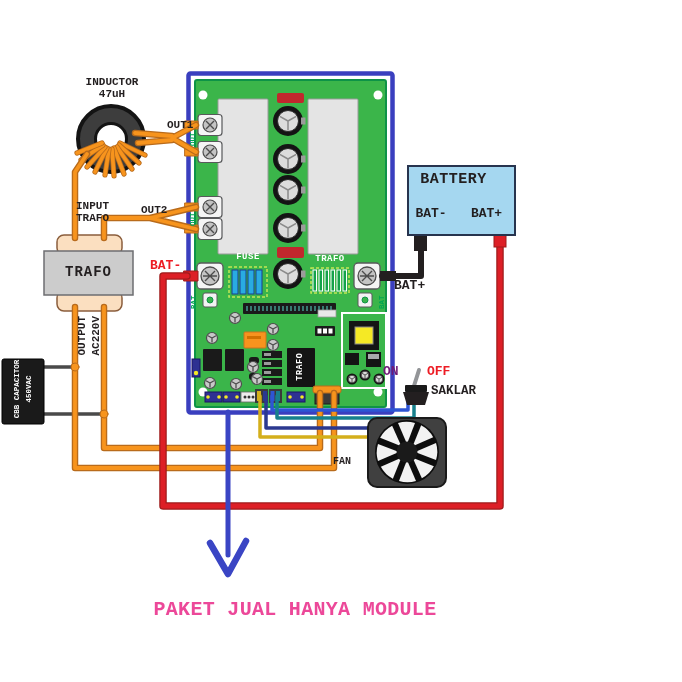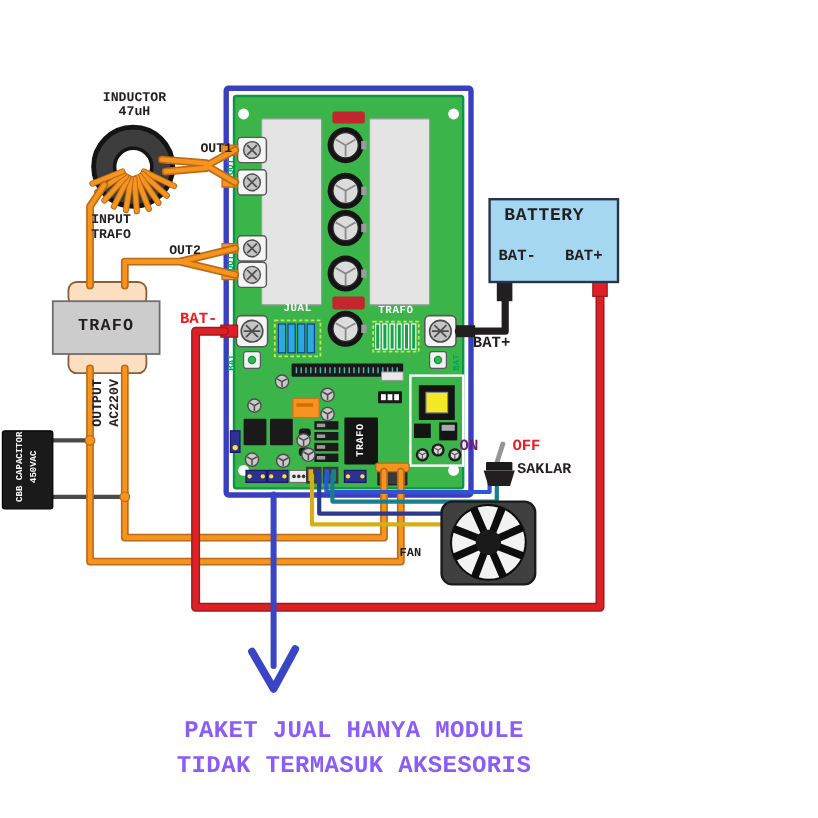--- a/index.html
+++ b/index.html
@@ -14,21 +14,21 @@
   .red{color:#ED1C24;}
   .navyblue{color:#701a75;}
   .fs7{font-size:7.5px;}
   .fs8{font-size:8.5px;letter-spacing:.5px;}
   .fs9{font-size:9px;letter-spacing:.5px;}
   .fs11{font-size:11px;}
   .fs13{font-size:13px;}
   .fs14{font-size:14px;letter-spacing:1px;}
   .fs15{font-size:15px;letter-spacing:.5px;}
   .footer-line{position:absolute;left:90px;width:410px;text-align:center;
-               font-weight:bold;font-size:20px;color:#8b5cf6;letter-spacing:.3px;}
+               font-weight:bold;font-size:20px;color:#ec4899;letter-spacing:.3px;}
 </style>
 </head>
 <body>
 
 <div class="stage">
 
 <svg width="682" height="682" viewBox="0 0 682 682">
   <defs>
     <g id="d-cap">
       <circle r="15" fill="#141414"></circle>
@@ -290,51 +290,50 @@
     <path d="M210,502 L228,533 L246,500" stroke-width="6.5" stroke="#3A45C4"></path>
   </g>
 </svg>
 
 <div class="lbl fs11 ctr" style="left:62px;top:35px;width:100px;">
   <div>INDUCTOR</div>
   <div>47uH</div>
 </div>
 <div class="lbl fs11" style="left:143px;top:78px;padding-left:24px;">OUT1</div>
 <div class="lbl fs11" style="left:141px;top:163px;">OUT2</div>
-<div class="lbl fs11" style="left:76px;top:137px;">
+<div class="lbl fs11" style="left:76px;top:159px;">
   <div>INPUT</div>
   <div>TRAFO</div>
 </div>
 <div class="lbl fs14 ctr" style="left:44px;top:224px;width:89px;">TRAFO</div>
 <div class="lbl fs11 ctr rot" style="left:47px;top:281px;width:86px;line-height:1.25;">
   <div>OUTPUT</div>
   <div>AC220V</div>
 </div>
 <div class="lbl fs7 ctr rot white" style="left:-9px;top:336px;width:64px;line-height:1.6;">
   <div>CBB CAPACITOR</div>
   <div>450VAC</div>
 </div>
 
 <div class="lbl fs13 red" style="left:150px;top:218px;">BAT-</div>
 <div class="lbl fs13" style="left:394px;top:238px;">BAT+</div>
 
-<div class="lbl fs9 ctr white" style="left:228px;top:212px;width:40px;">JUAL</div>
+<div class="lbl fs9 ctr white" style="left:228px;top:212px;width:40px;">FUSE</div>
 <div class="lbl fs9 ctr white" style="left:306px;top:214px;width:48px;">TRAFO</div>
 <div class="lbl fs7 ctr rot green" style="left:180px;top:94px;width:26px;">OUT</div>
 <div class="lbl fs7 ctr rot green" style="left:180px;top:174px;width:26px;">OUT</div>
 <div class="lbl fs7 ctr rot green" style="left:181px;top:257px;width:26px;">BAT</div>
 <div class="lbl fs7 ctr rot green" style="left:369px;top:257px;width:26px;">BAT</div>
 <div class="lbl fs8 ctr rot white" style="left:281px;top:321px;width:40px;">TRAFO</div>
 
 <div class="lbl fs15 ctr" style="left:408px;top:131px;width:91px;">BATTERY</div>
 <div class="lbl fs13 ctr" style="left:410px;top:166px;width:42px;">BAT-</div>
 <div class="lbl fs13 ctr" style="left:463px;top:166px;width:47px;">BAT+</div>
 
 <div class="lbl fs13 navyblue" style="left:383px;top:324px;">ON</div>
 <div class="lbl fs13 red" style="left:427px;top:324px;text-align:center;">OFF</div>
 <div class="lbl" style="left:431px;top:344px;font-size:12.5px;">SAKLAR</div>
 
 <div class="lbl" style="left:333px;top:415px;font-size:10px;">FAN</div>
 
 <div class="footer-line" style="top:557px;">PAKET JUAL HANYA MODULE</div>
-<div class="footer-line" style="top:586px;">TIDAK TERMASUK AKSESORIS</div>
 
 </div>
 
 </body></html>

